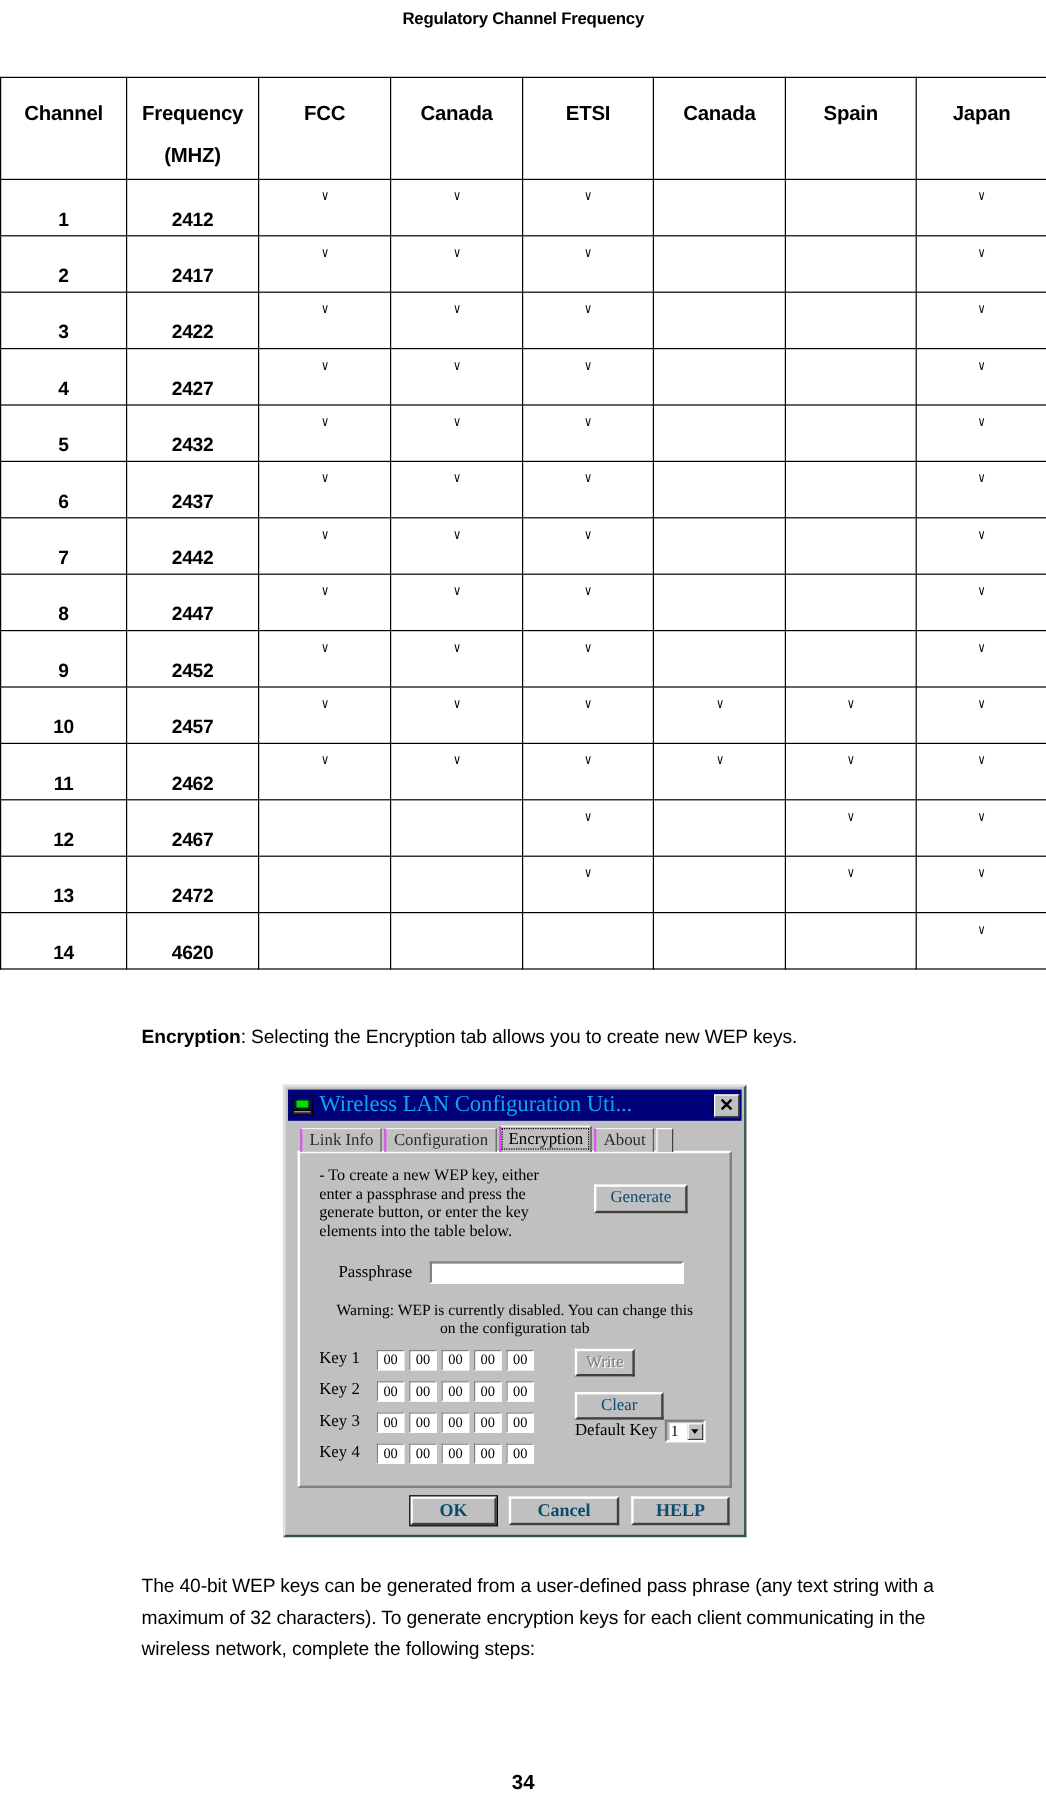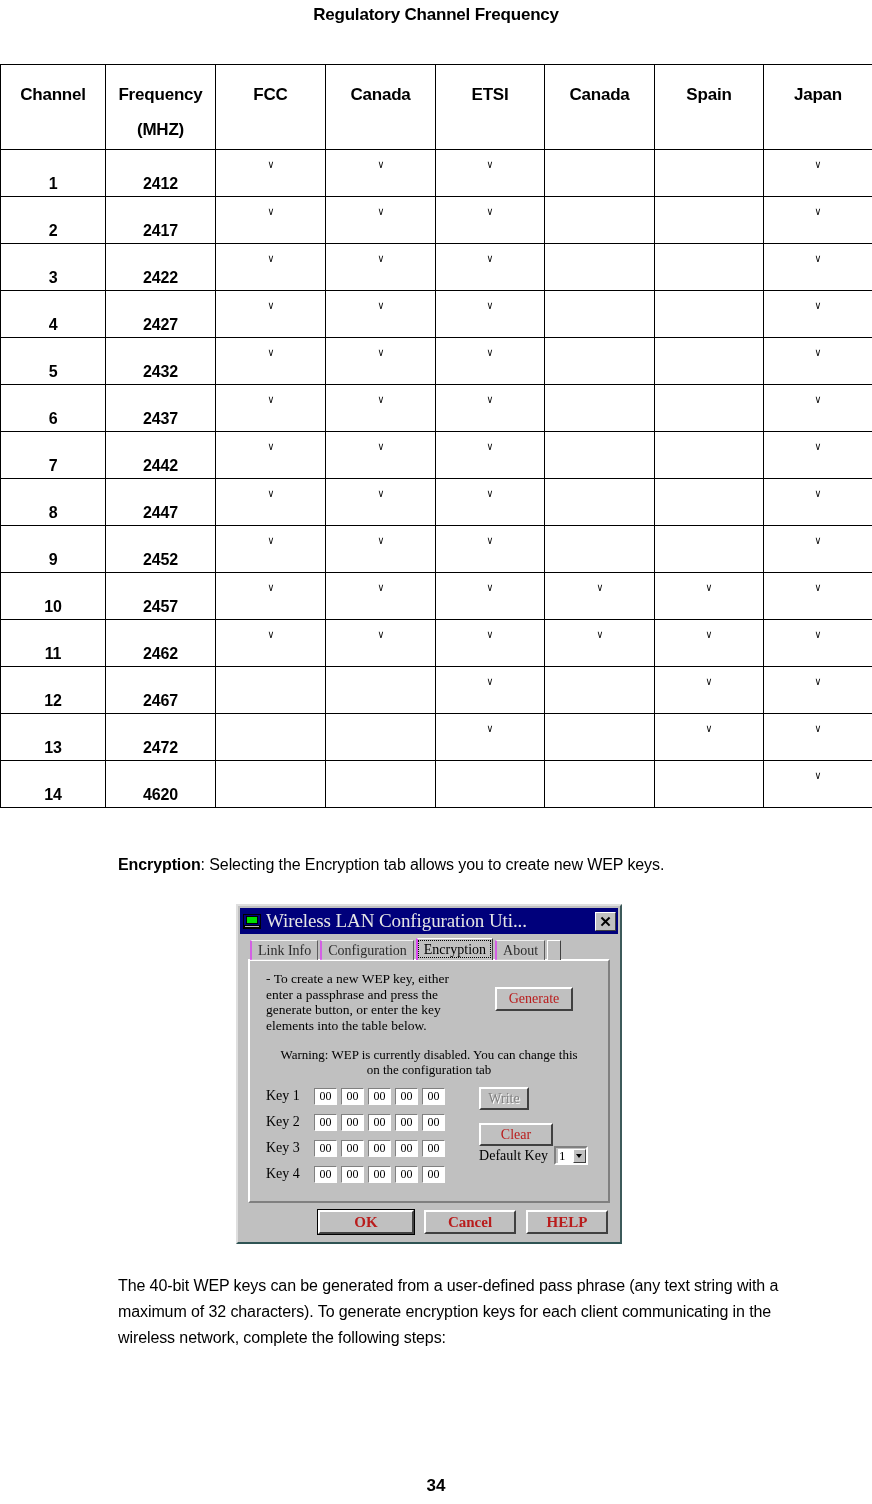--- a/index.html
+++ b/index.html
@@ -12,21 +12,21 @@
     height: 1504px;
     position: relative;
     font-family: "Liberation Sans", sans-serif;
     color: #000000;
     overflow: hidden;
   }
 
   
   .page-title {
     text-align: center;
-    font-size: 17px;
+    font-size: 14px;
     font-weight: bold;
     letter-spacing: -0.2px;
     padding-top: 2px;
     line-height: 26px;
   }
 
   
   .table-wrap {
     margin-top: 36px;
     padding: 0;
@@ -155,21 +155,21 @@
   .title-icon::after {
     content: "";
     position: absolute;
     left: 0px; bottom: 0px;
     width: 16px; height: 3px;
     background: #b8b8b8;
     border: 1px solid #000000;
     box-sizing: border-box;
   }
   .title-text {
-    color: #e5e5e5;
+    color: #0ea5e9;
     font-size: 19px;
     font-family: "Liberation Serif", serif;
     white-space: nowrap;
     overflow: hidden;
     flex: 1 1 auto;
     line-height: 22px;
     letter-spacing: -0.1px;
   }
   .close-btn {
     width: 21px;
@@ -257,21 +257,21 @@
   }
   .btn {
     background: #c0c0c0;
     border-top: 2px solid #ffffff;
     border-left: 2px solid #ffffff;
     border-right: 2px solid #404040;
     border-bottom: 2px solid #404040;
     box-sizing: border-box;
     font-family: "Liberation Serif", serif;
     font-size: 14px;
-    color: #b91c1c;
+    color: #0c4a6e;
     text-align: center;
     line-height: 1;
     display: flex;
     align-items: center;
     justify-content: center;
   }
   .btn.disabled {
     color: #808080;
     text-shadow: 1px 1px 0 #ffffff;
   }
@@ -418,21 +418,21 @@
     justify-content: flex-end;
     align-items: center;
     padding: 7px 12px 8px 0;
   }
   .btn-ok, .btn-cancel, .btn-help {
     height: 24px;
     font-weight: bold;
     font-size: 15px;
     margin-left: 10px;
   }
-  .btn-ok { width: 96px; border-width: 2px; outline: 1px solid #000000; outline-offset: 0px; }
+  .btn-ok { width: 72px; border-width: 2px; outline: 1px solid #000000; outline-offset: 0px; }
   .btn-cancel { width: 92px; }
   .btn-help { width: 82px; }
 
   .page-number {
     position: absolute;
     bottom: 8px;
     left: 0;
     width: 872px;
     text-align: center;
     font-size: 17px;
@@ -649,20 +649,24 @@
         <div class="tab-spacer"></div>
       </div>
 
     <div class="tabpanel">
 
       <div class="intro-row">
         <div class="intro-text">- To create a new  WEP key, either enter a passphrase and press the generate button, or enter the key elements into the table below.</div>
         <div class="btn btn-generate">Generate</div>
       </div>
 
+      <div class="passphrase-row">
+        <span class="passphrase-label">Passphrase</span>
+        <div class="text-field passphrase-input"></div>
+      </div>
 
       <div class="warning">
         <span>Warning: WEP is currently disabled.  You can change this</span><br>
         <span>on the configuration tab</span>
       </div>
 
       <div class="keys-area">
         <div class="keys-left">
             <div class="key-row">
               <span class="key-label">Key 1</span>

